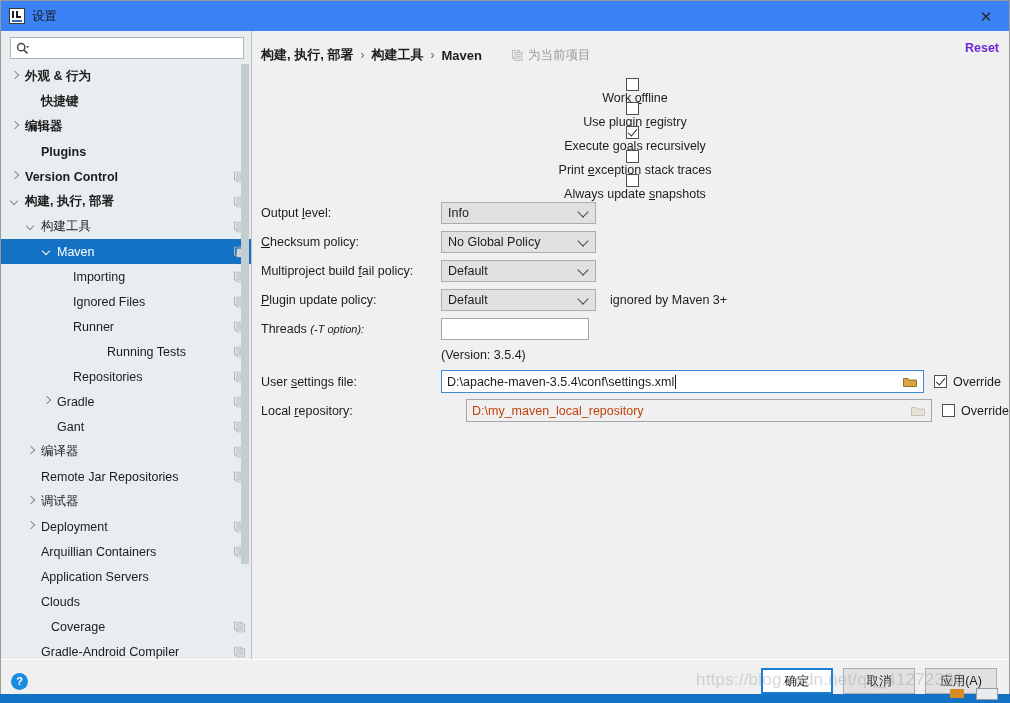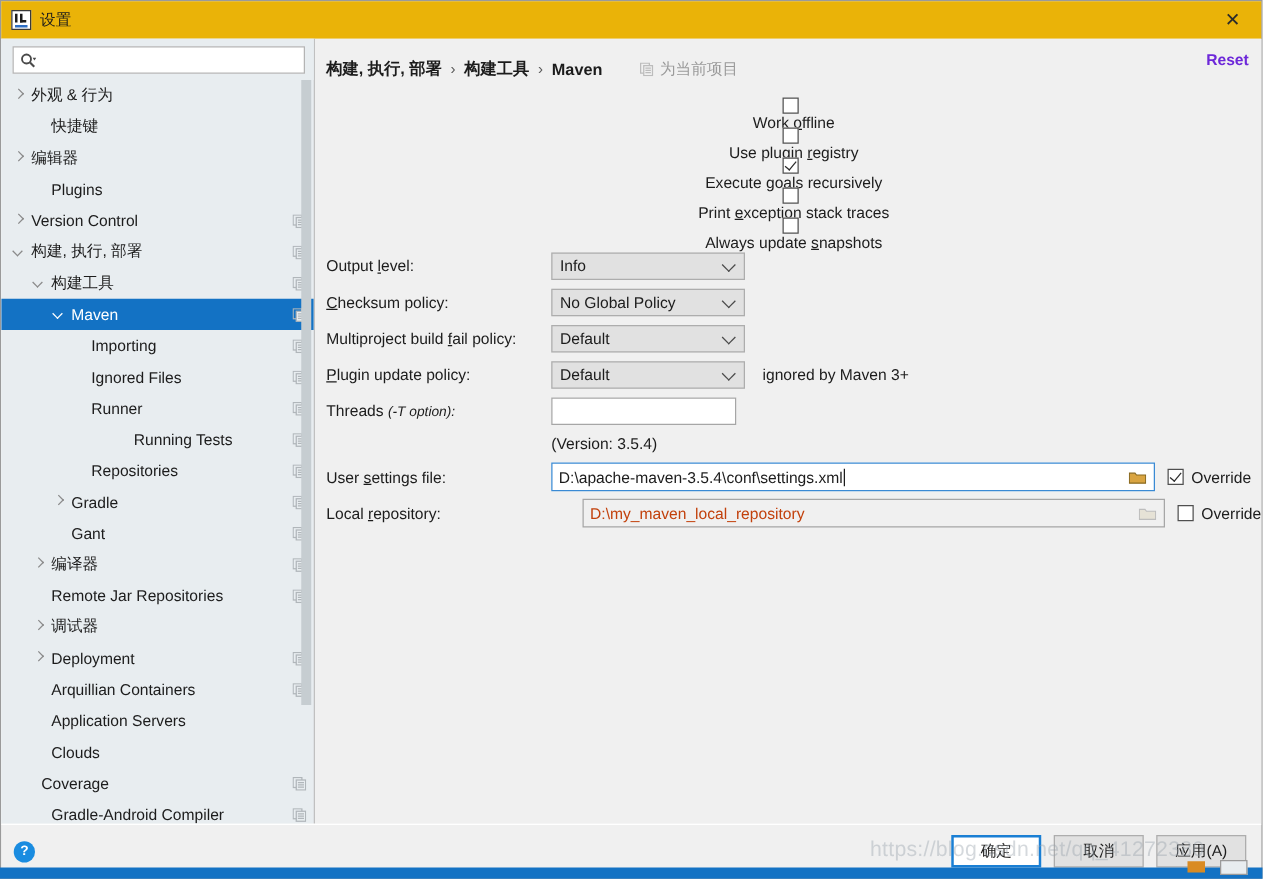--- a/index.html
+++ b/index.html
@@ -18,21 +18,21 @@
     position: absolute; inset: 0;
     background: #f0f0f0;
     display: flex; flex-direction: column;
     border: 1px solid #9a9a9a;
     box-sizing: border-box;
   }
 
   
   .titlebar {
     height: 30px; flex: 0 0 30px;
-    background: #eab308;
+    background: #3b82f6;
     display: flex; align-items: center;
     padding-left: 8px;
     position: relative;
   }
   .ij-logo {
     width: 16px; height: 16px;
     border: 1px solid #3a3a3a;
     background: #ffffff;
     position: relative;
     box-sizing: border-box;
@@ -142,21 +142,21 @@
   }
   .tree-row.selected .arrow.down::before,
   .tree-row.selected .arrow.right::before {
     border-color: #ffffff;
   }
   .tree-label {
     font-size: 12.5px;
     color: #1c1c1c;
     white-space: nowrap;
   }
-  .tree-label.bold { font-weight: normal; }
+  .tree-label.bold { font-weight: bold; }
   .copy-icon {
     position: absolute; right: 6px; top: 50%;
     transform: translateY(-50%);
     width: 11px; height: 11px;
   }
   .sb-thumb {
     position: absolute; right: 2px;
     width: 8px;
     background: #c6cdd1;
   }
@@ -607,21 +607,21 @@
     </svg>
           </div>
           <div class="tree-row" style="padding-left: 26px;">
             <span class="arrow none"></span>
             <span class="tree-label">Application Servers</span>
           </div>
           <div class="tree-row" style="padding-left: 26px;">
             <span class="arrow none"></span>
             <span class="tree-label">Clouds</span>
           </div>
-          <div class="tree-row" style="padding-left: 18px;">
+          <div class="tree-row" style="padding-left: 36px;">
             <span class="arrow none"></span>
             <span class="tree-label">Coverage</span>
             <svg class="copy-icon" viewBox="0 0 11 11">
       <rect x="0.5" y="0.5" width="7" height="8" fill="none" stroke="#b0b6ba"></rect>
       <rect x="3" y="2.5" width="7.5" height="8" fill="#e8edf0" stroke="#b0b6ba"></rect>
       <line x1="4.3" y1="4.6" x2="9.2" y2="4.6" stroke="#b0b6ba"></line>
       <line x1="4.3" y1="6.4" x2="9.2" y2="6.4" stroke="#b0b6ba"></line>
       <line x1="4.3" y1="8.2" x2="9.2" y2="8.2" stroke="#b0b6ba"></line>
     </svg>
           </div>

